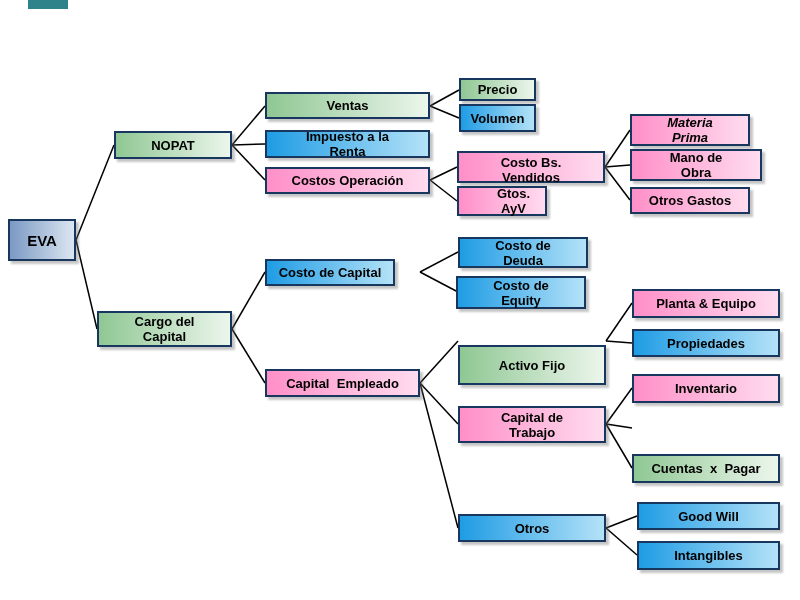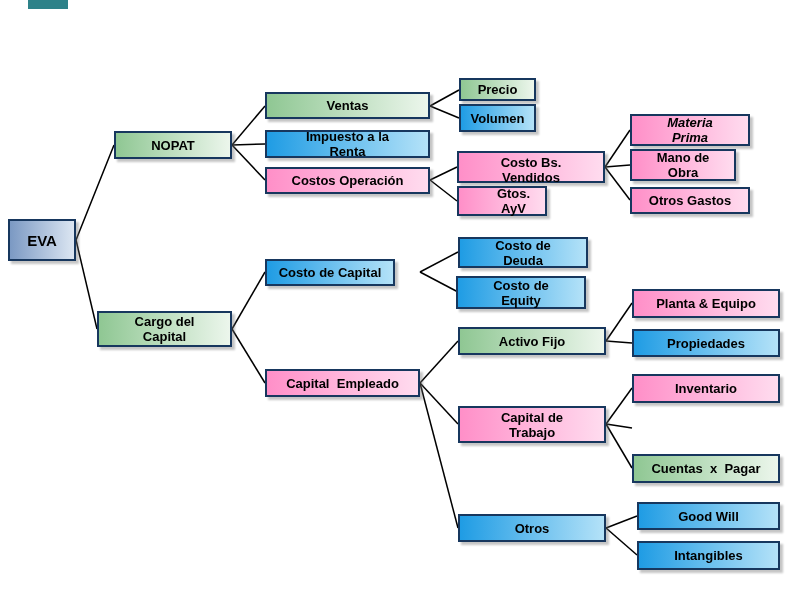--- a/index.html
+++ b/index.html
@@ -107,21 +107,21 @@
   </div>
 
   <div class="node pink" style="left:457px; top:186px; width:90px; height:30px;">
     <span class="lbl" style="max-width:44px;margin-left:23px;">Gtos. AyV</span>
   </div>
 
   <div class="node pink" style="left:630px; top:114px; width:120px; height:32px;">
     <span class="lbl" style="max-width:62px;font-style:italic;">Materia Prima</span>
   </div>
 
-  <div class="node pink" style="left:630px; top:149px; width:106px; height:32px;">
+  <div class="node pink" style="left:630px; top:149px; width:132px; height:32px;">
     <span class="lbl" style="max-width:66px;">Mano de Obra</span>
   </div>
 
   <div class="node pink" style="left:630px; top:187px; width:120px; height:27px;">
     <span class="lbl">Otros Gastos</span>
   </div>
 
   <div class="node blue" style="left:265px; top:259px; width:130px; height:27px;">
     <span class="lbl">Costo de Capital</span>
   </div>
@@ -131,21 +131,21 @@
   </div>
 
   <div class="node blue" style="left:456px; top:276px; width:130px; height:33px;">
     <span class="lbl" style="max-width:72px;">Costo de Equity</span>
   </div>
 
   <div class="node pink" style="left:265px; top:369px; width:155px; height:28px;">
     <span class="lbl">Capital  Empleado</span>
   </div>
 
-  <div class="node green" style="left:458px; top:327px; width:148px; height:28px;">
+  <div class="node green" style="left:458px; top:345px; width:148px; height:40px;">
     <span class="lbl">Activo Fijo</span>
   </div>
 
   <div class="node pink" style="left:632px; top:289px; width:148px; height:29px;">
     <span class="lbl">Planta &amp; Equipo</span>
   </div>
 
   <div class="node blue" style="left:632px; top:329px; width:148px; height:28px;">
     <span class="lbl">Propiedades</span>
   </div>

